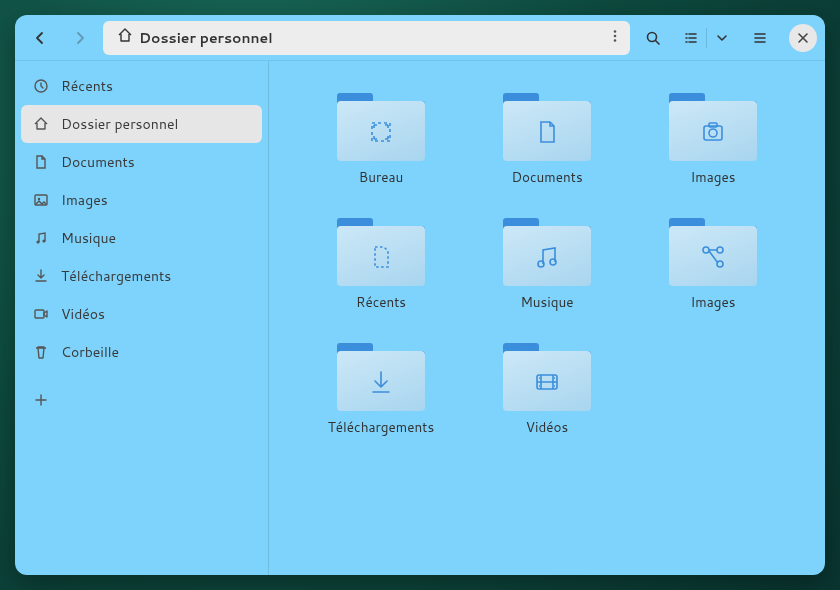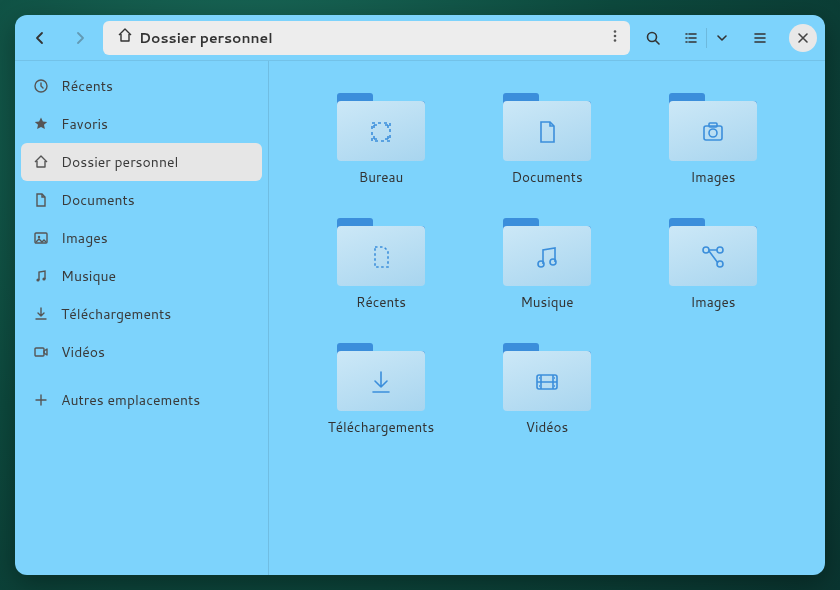--- a/index.html
+++ b/index.html
@@ -226,28 +226,20 @@
     <div class="sidebar">
       <div class="side-item">
         <span class="ico">
             <svg width="16" height="16" viewBox="0 0 16 16">
               <circle cx="8" cy="8" r="6" stroke="#555" stroke-width="1.4" fill="none"></circle>
               <path d="M8 5v3l2 2" stroke="#555" stroke-width="1.4" fill="none" stroke-linecap="round"></path>
             </svg>
           </span>
         <span>Récents</span>
       </div>
-      <div class="side-item">
-        <span class="ico">
-            <svg width="16" height="16" viewBox="0 0 16 16">
-              <path d="M8 1.5l1.9 4 4.3.4-3.2 2.9.9 4.2L8 11l-3.9 2 .9-4.2L1.8 5.9l4.3-.4z" fill="#555"></path>
-            </svg>
-          </span>
-        <span>Favoris</span>
-      </div>
       <div class="side-item active">
         <span class="ico">
             <svg width="16" height="16" viewBox="0 0 16 16">
               <path d="M2 8 L8 2 L14 8 M4 7v6h8V7" stroke="#555" stroke-width="1.4" fill="none" stroke-linejoin="round"></path>
             </svg>
           </span>
         <span>Dossier personnel</span>
       </div>
       <div class="side-item">
         <span class="ico">
@@ -288,28 +280,35 @@
       </div>
       <div class="side-item">
         <span class="ico">
             <svg width="16" height="16" viewBox="0 0 16 16">
               <rect x="2" y="4" width="9" height="8" rx="1" stroke="#555" stroke-width="1.4" fill="none"></rect>
               <path d="M11 7l3-2v6l-3-2z" stroke="#555" stroke-width="1.4" fill="none" stroke-linejoin="round"></path>
             </svg>
           </span>
         <span>Vidéos</span>
       </div>
+      <div class="side-item">
+        <span class="ico">
+            <svg width="16" height="16" viewBox="0 0 16 16">
+              <path d="M3 4h10M5 4V3h6v1M5 4l1 10h4l1-10" stroke="#555" stroke-width="1.4" fill="none" stroke-linejoin="round"></path>
+            </svg>
+          </span>
+        <span>Corbeille</span>
+      </div>
       <div class="side-sep"></div>
       <div class="side-item">
         <span class="ico">
             <svg width="16" height="16" viewBox="0 0 16 16">
               <path d="M8 3v10M3 8h10" stroke="#555" stroke-width="1.4" stroke-linecap="round"></path>
             </svg>
           </span>
-        <span>Autres emplacements</span>
       </div>
     </div>
 
     <div class="main">
       <div class="grid">
 
         <div class="file">
           <div class="folder-ico">
             <div class="folder-tab"></div>
               <div class="folder-top"></div>

